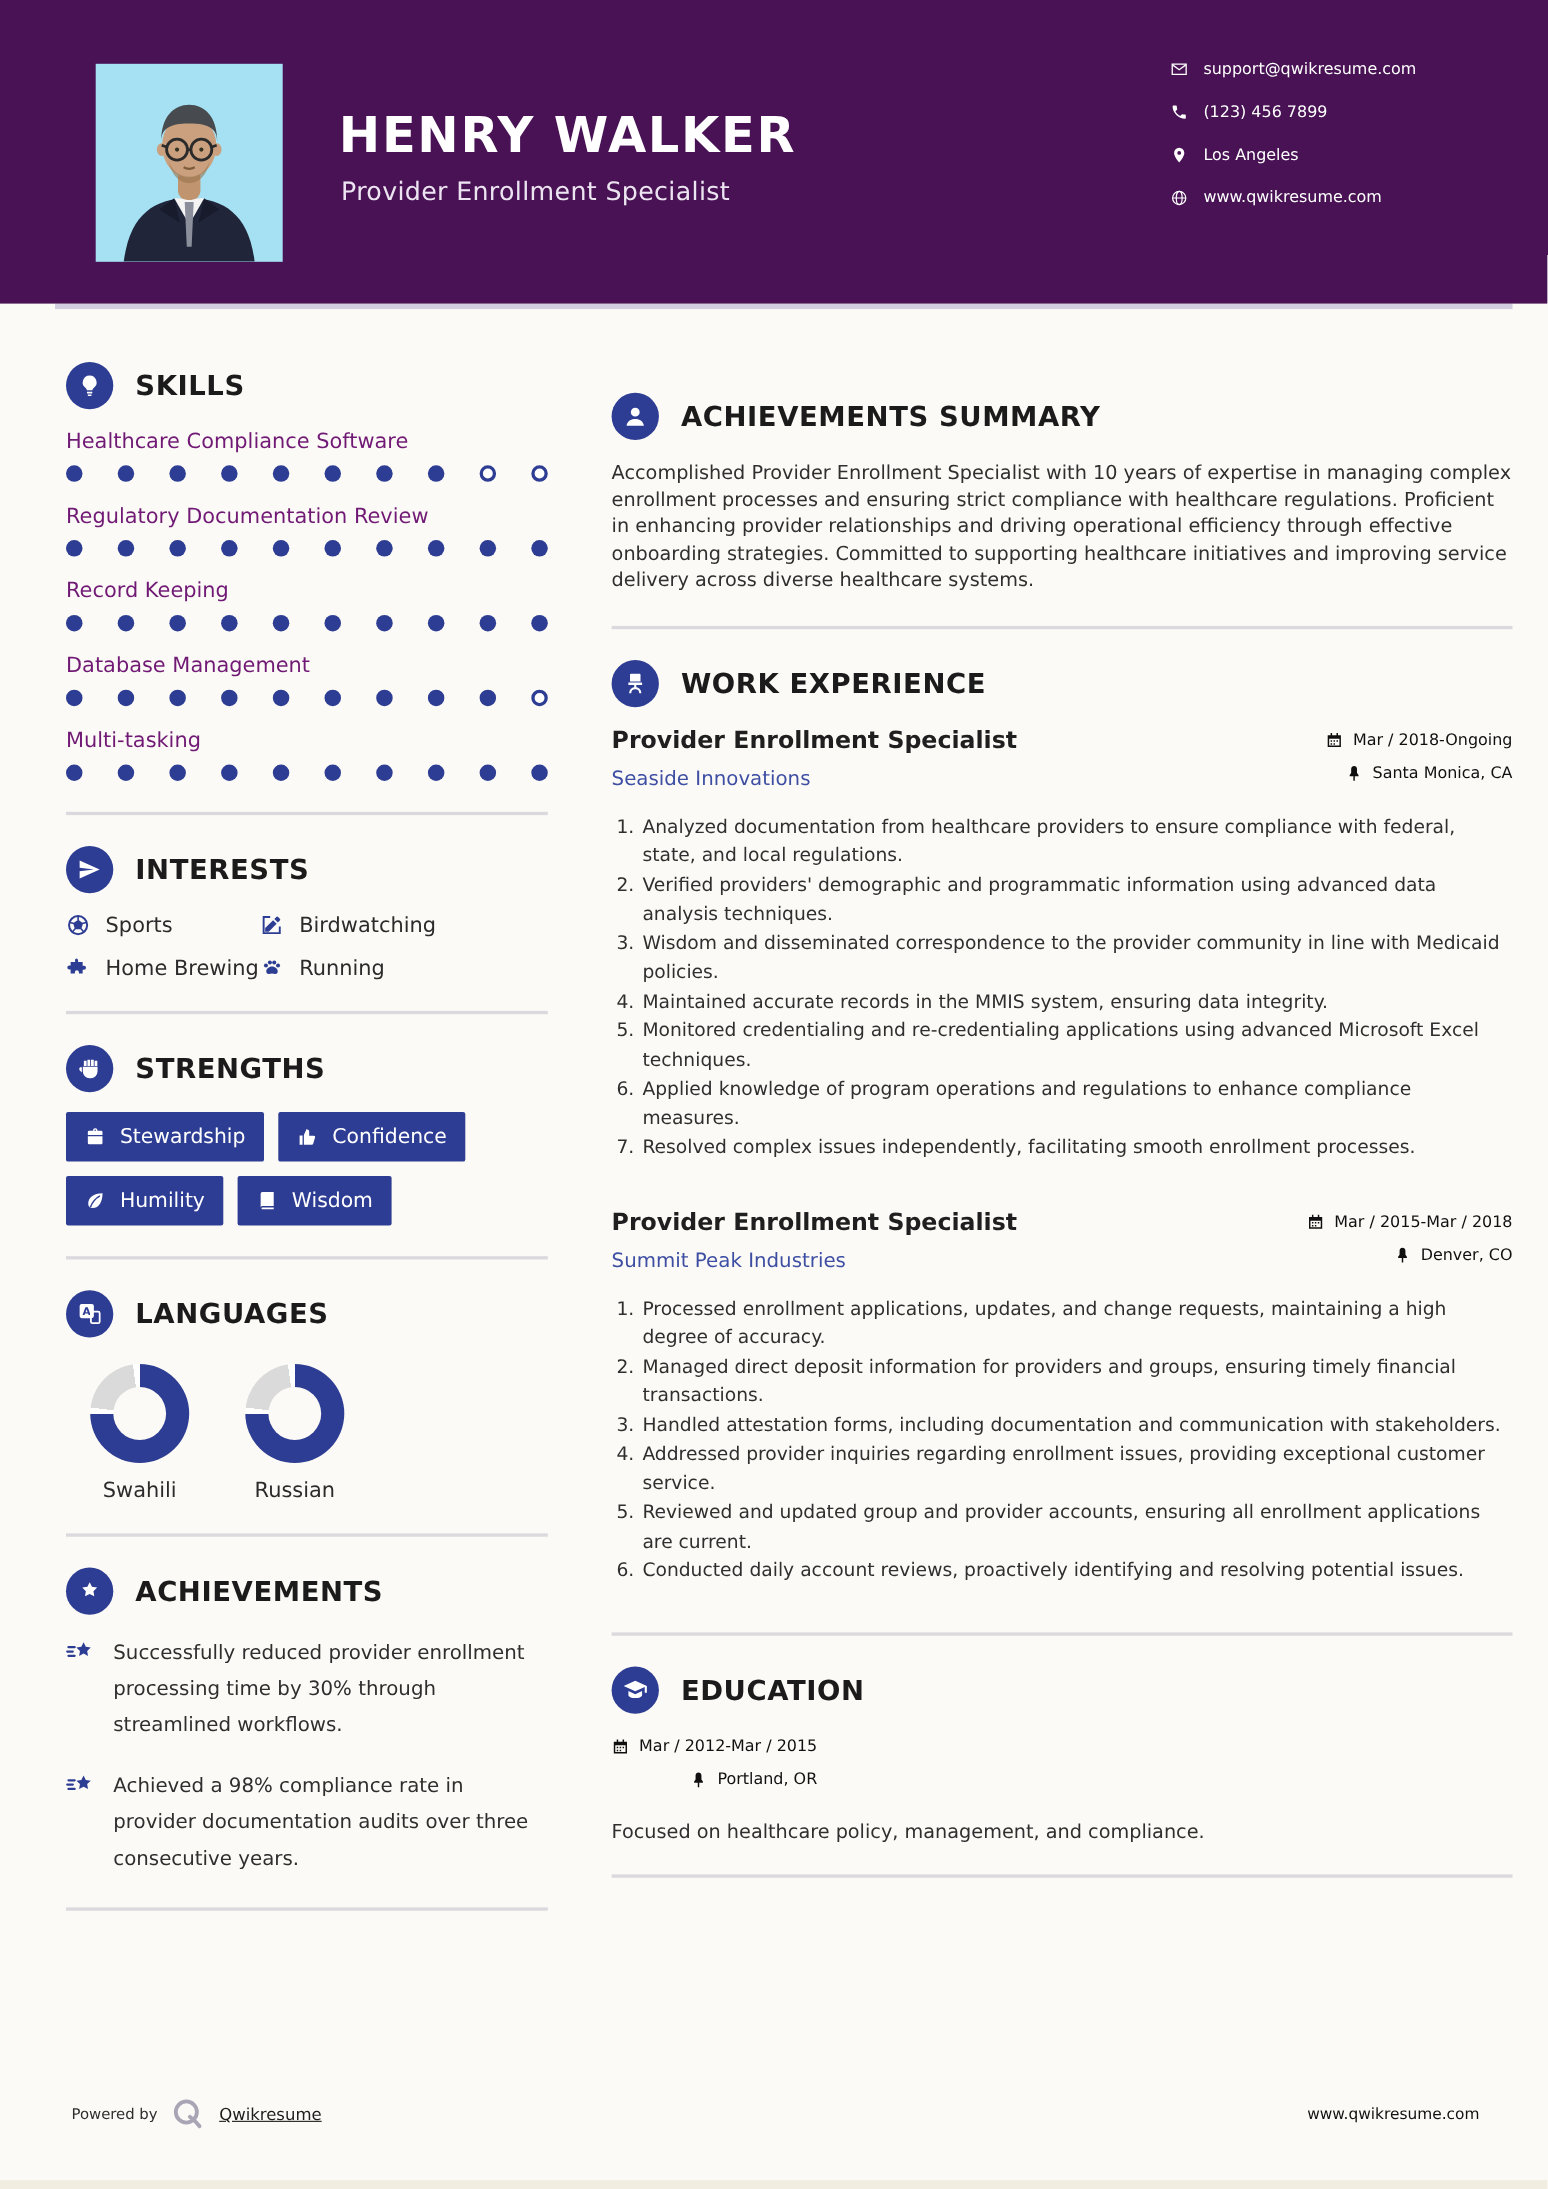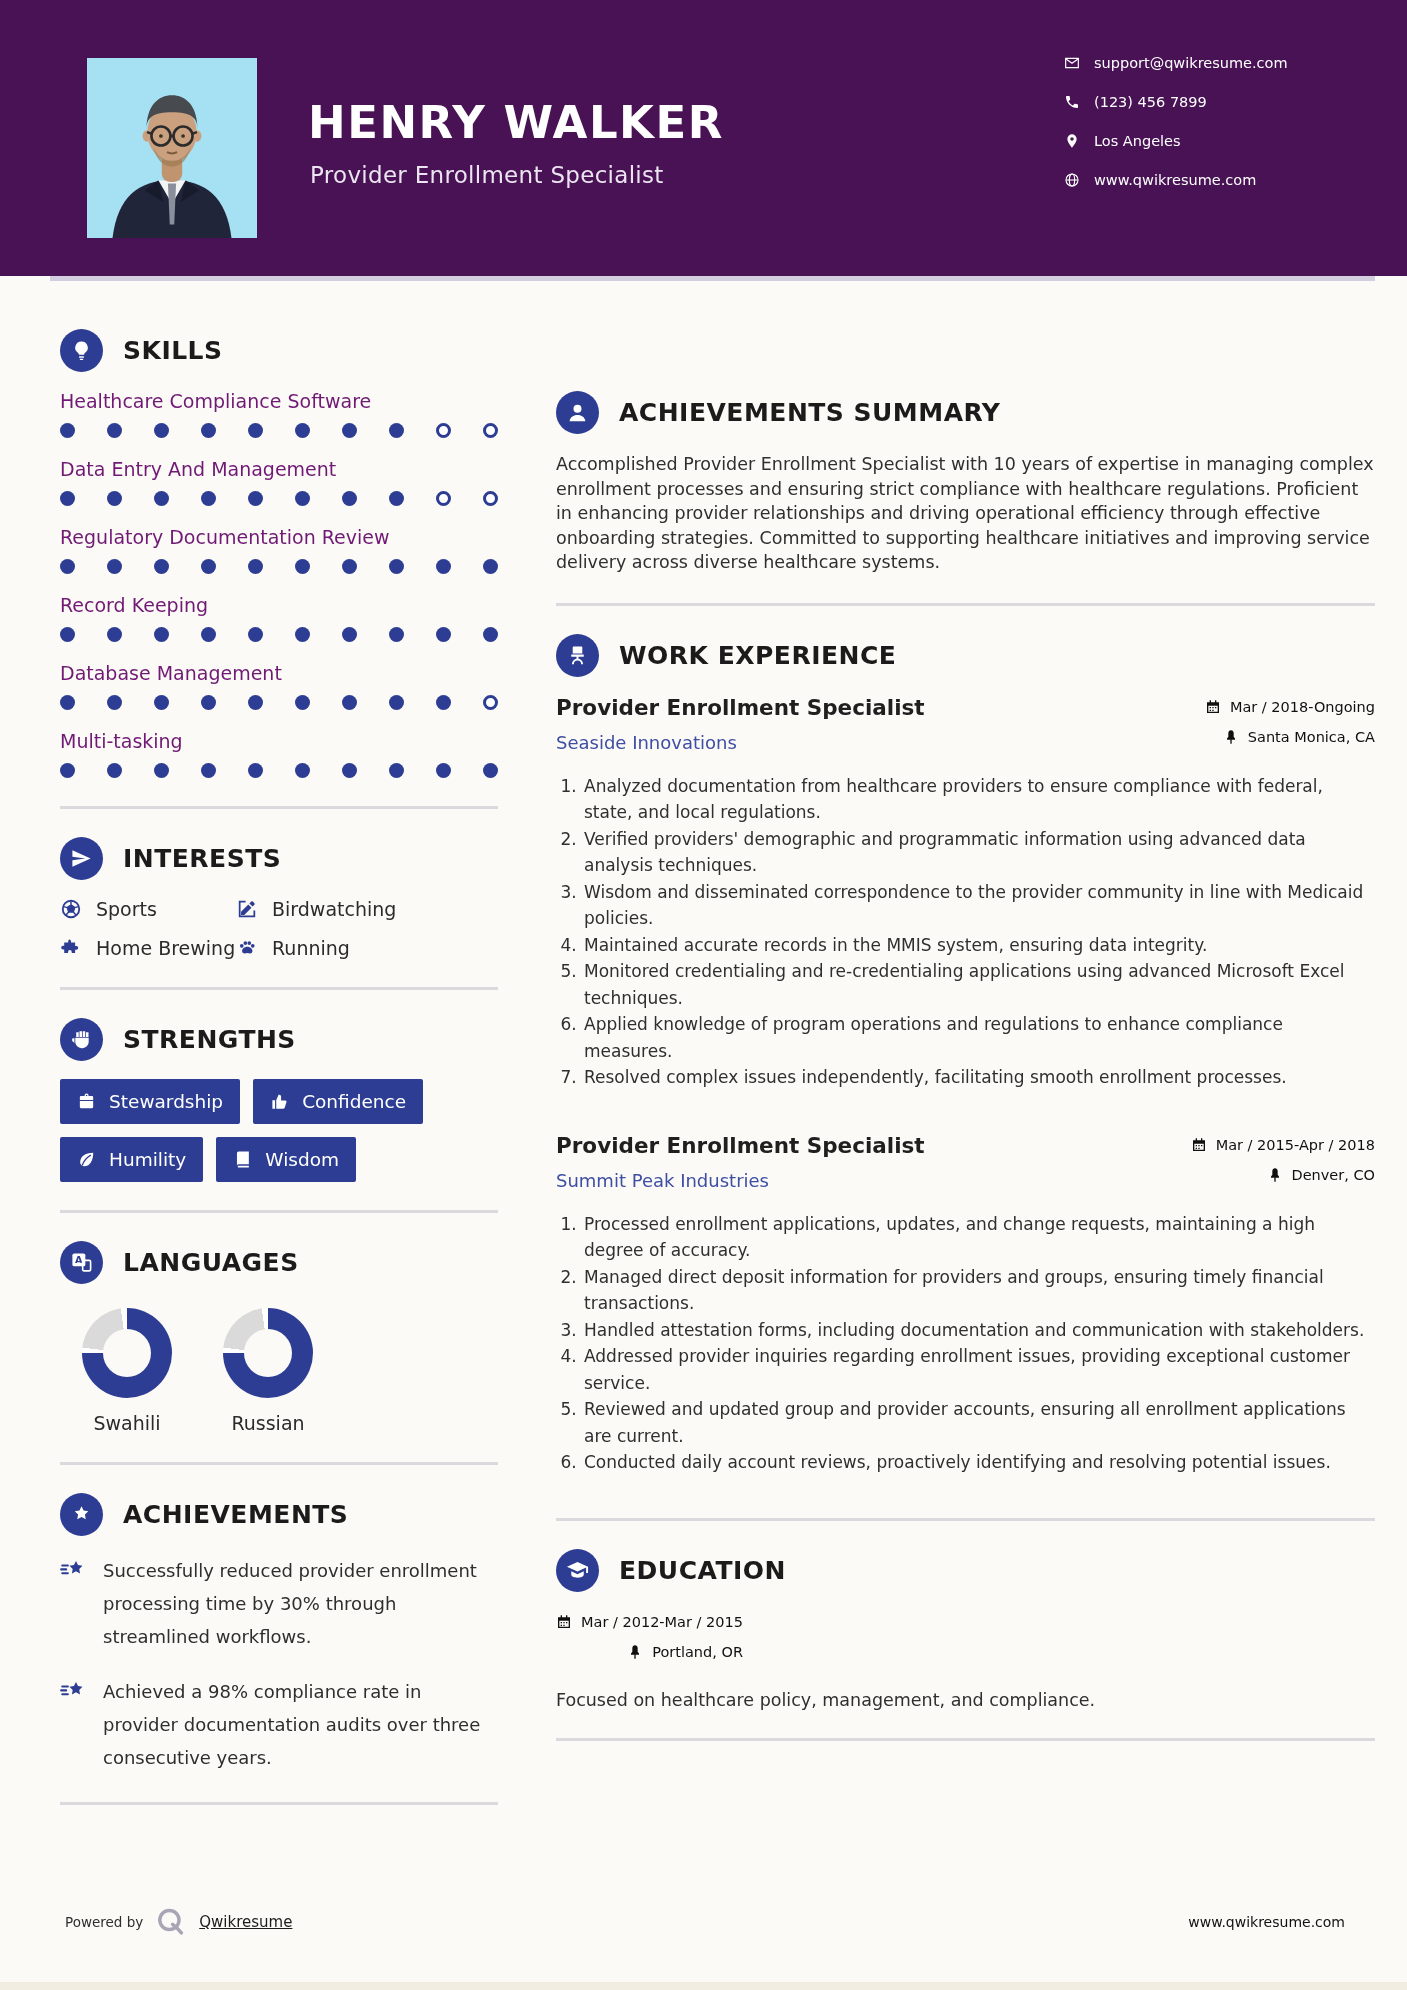--- a/index.html
+++ b/index.html
@@ -270,35 +270,20 @@
               <span class="dot"></span>
               <span class="dot"></span>
               <span class="dot"></span>
               <span class="dot"></span>
               <span class="dot"></span>
               <span class="dot empty"></span>
               <span class="dot empty"></span>
             </div>
         </div>
         <div class="skill">
-          <div class="skill-label">Data Entry And Management</div>
-          <div class="dots">
-              <span class="dot"></span>
-              <span class="dot"></span>
-              <span class="dot"></span>
-              <span class="dot"></span>
-              <span class="dot"></span>
-              <span class="dot"></span>
-              <span class="dot"></span>
-              <span class="dot"></span>
-              <span class="dot empty"></span>
-              <span class="dot empty"></span>
-            </div>
-        </div>
-        <div class="skill">
           <div class="skill-label">Regulatory Documentation Review</div>
           <div class="dots">
               <span class="dot"></span>
               <span class="dot"></span>
               <span class="dot"></span>
               <span class="dot"></span>
               <span class="dot"></span>
               <span class="dot"></span>
               <span class="dot"></span>
               <span class="dot"></span>
@@ -552,21 +537,21 @@
           <div class="job-header">
             <div>
               <h3 class="job-title">Provider Enrollment Specialist</h3>
               <div class="company">Summit Peak Industries</div>
             </div>
             <div class="meta">
               <div class="meta-row">
                 <svg>
                     <use href="#i-cal"></use>
                   </svg>
-                <span>Mar / 2015-Apr / 2018</span>
+                <span>Mar / 2015-Mar / 2018</span>
               </div>
               <div class="meta-row">
                 <svg>
                     <use href="#i-tack"></use>
                   </svg>
                 <span>Denver, CO</span>
               </div>
             </div>
           </div>
           <ol class="bullets">

